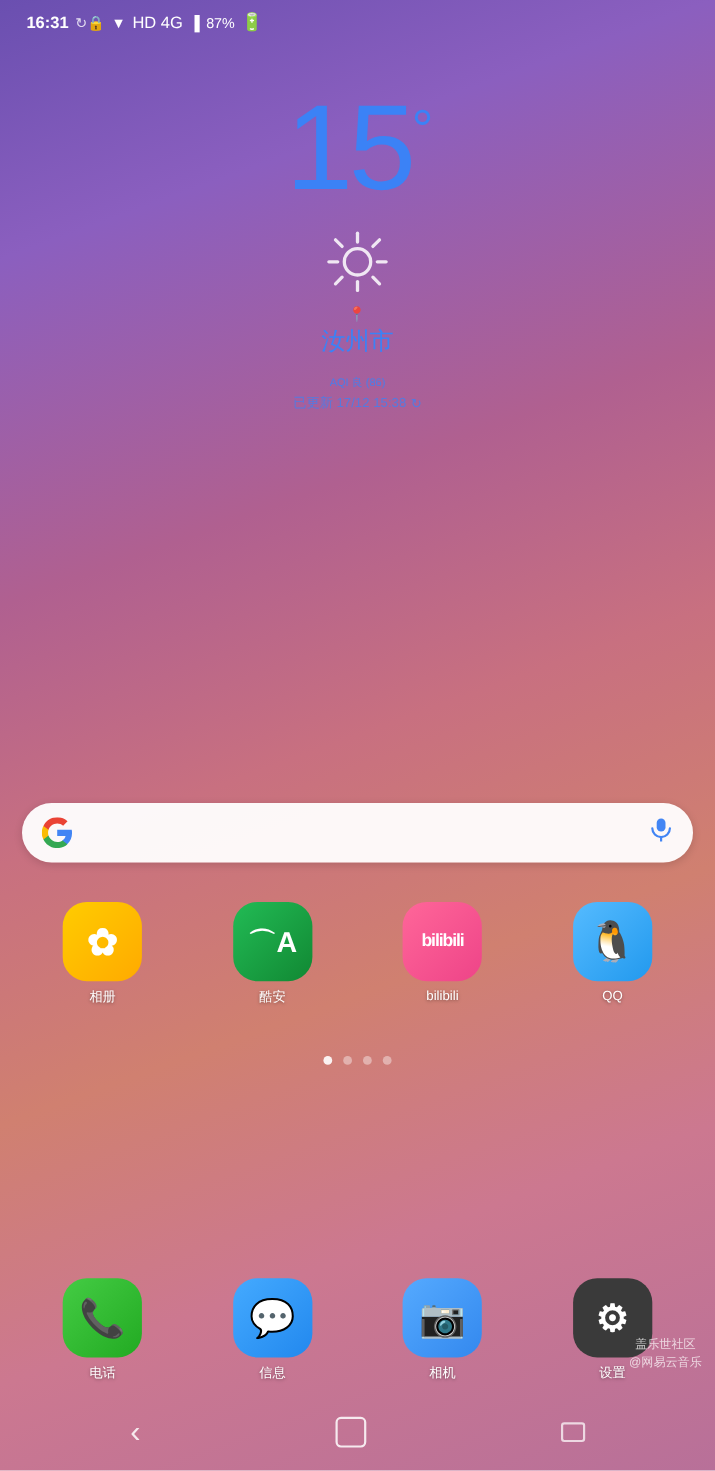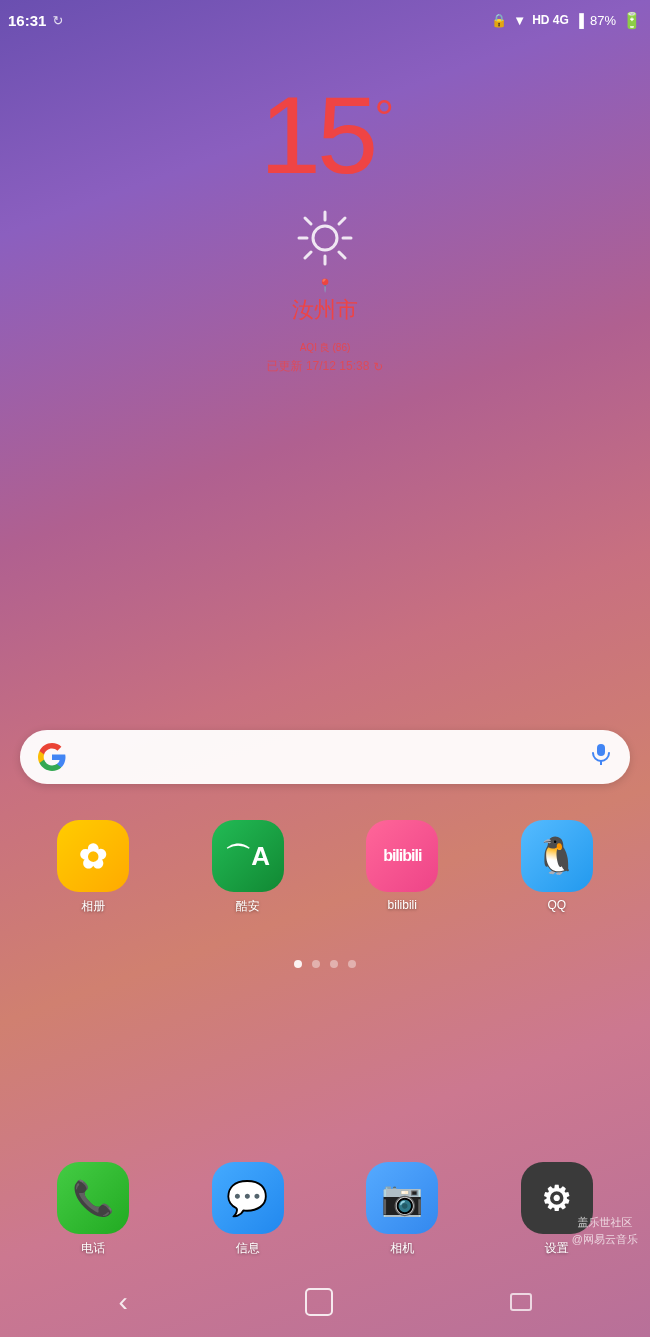--- a/index.html
+++ b/index.html
@@ -15,41 +15,39 @@
       inset: 0;
       background: linear-gradient(160deg, #6a4fb0 0%, #8b5fbf 15%, #b06090 35%, #c87080 50%, #d08070 65%, #cc7890 80%, #b87099 100%);
     }
     
     .status-bar {
       position: absolute;
       top: 0; left: 0; right: 0;
       height: 40px;
       display: flex;
       align-items: center;
-      justify-content: space-between;
-      padding: 0 8px;
+      padding: 0 24px;
       color: white;
       font-size: 14px;
       font-weight: 500;
       z-index: 10;
-      gap: 18px;
     }
     .status-left { display: flex; align-items: center; gap: 6px; }
     .status-right { display: flex; align-items: center; gap: 6px; }
     .status-time { font-size: 15px; font-weight: 600; }
 
     
     .weather-widget {
       position: absolute;
       top: 80px;
       left: 0; right: 0;
       display: flex;
       flex-direction: column;
       align-items: center;
-      color: #ef4444;
+      color: #3b82f6;
     }
     .temp-display {
       font-size: 110px;
       font-weight: 200;
       line-height: 1;
       letter-spacing: -4px;
     }
     .temp-degree {
       font-size: 50px;
       font-weight: 200;
@@ -271,21 +269,21 @@
 <div class="wallpaper"></div>
 
 <div class="status-bar">
   <div class="status-left">
     <span class="status-time">16:31</span>
     <span style="font-size:13px;opacity:0.8;">↻</span>
   </div>
   <div class="status-right">
     <span style="font-size:13px;">🔒</span>
     <span style="font-size:13px;">▼</span>
-    <span style="font-size:12px;font-weight:bold;">HD 4G</span>
+    <span style="font-size:15px;">HD 4G</span>
     <span style="font-size:13px;">▐</span>
     <span style="font-size:13px;">87%</span>
     <span style="font-size:16px;">🔋</span>
   </div>
 </div>
 
 <div class="weather-widget">
   <div class="temp-display">
     <span>15</span><span class="temp-degree">°</span>
   </div>

